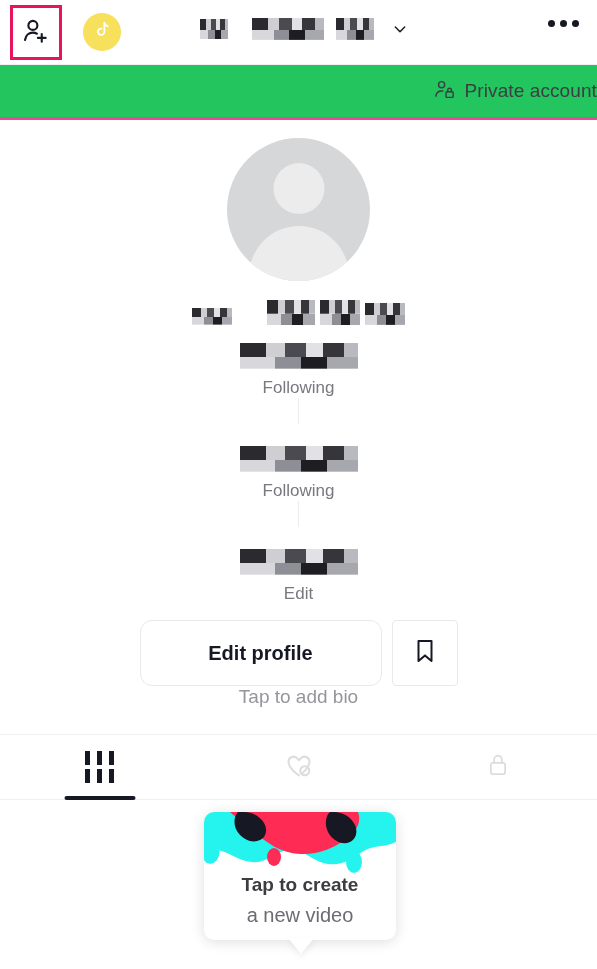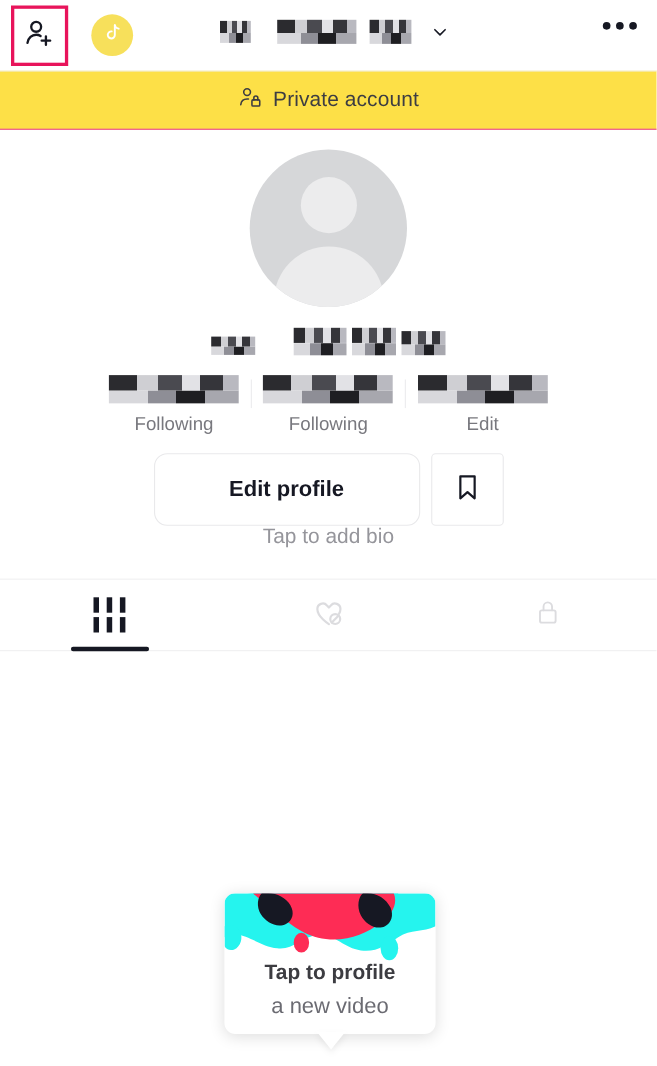--- a/index.html
+++ b/index.html
@@ -84,27 +84,27 @@
   .dots-btn i {
     display: block;
     width: 7px; height: 7px;
     border-radius: 50%;
     background: #161823;
   }
 
   
   .private-banner {
     height: 52px;
-    background: #fde047;
-    display: flex;
-    align-items: center;
-    justify-content: center;
+    background: #22c55e;
+    display: flex;
+    align-items: center;
+    justify-content: flex-end;
     gap: 9px;
     border-top: 1px solid #f0f0f1;
-    border-bottom: 1px solid #ec4899;
+    border-bottom: 3px solid #ec4899;
   }
   .private-banner .label {
     font-size: 19px;
     color: #3d3d42;
     letter-spacing: .1px;
   }
 
   
   .profile {
     padding-top: 18px;
@@ -147,20 +147,21 @@
   .h2 { width: 48px; height: 25px; margin-left: 30px; }
   .h3 { width: 40px; height: 25px; }
   .h4 { width: 40px; height: 22px; }
 
   
   .stats {
     margin-top: 18px;
     display: flex;
     align-items: center;
     width: 420px;
+    flex-direction: column;
   }
   .stat {
     flex: 1;
     display: flex;
     flex-direction: column;
     align-items: center;
     position: relative;
   }
   .stat .num-redact {
     height: 26px;
@@ -439,16 +440,16 @@
     <rect x="0" y="0" width="192" height="74" fill="#ffffff"></rect>
     <path d="M0 0h192v30c-12 6-22 2-34 10-10 7-20 14-34 12-16-2-24-16-40-14-14 2-22 14-36 12C33 49 20 36 8 38 5 38 2 39 0 40z" fill="#25f4ee"></path>
     <path d="M18 0c10 0 18 4 24 12 7 9 12 20 26 22 16 2 28-8 40-16 10-7 20-14 32-12 8 1 14 6 18 12V0z" fill="#25f4ee"></path>
     <path d="M26 0h128c4 10-2 20-12 27-12 9-28 16-46 15-20-1-34-12-46-22C42 12 32 6 26 0z" fill="#fe2c55"></path>
     <path d="M40 0c8 0 16 4 20 11 4 7 2 14-4 17-8 4-18-1-23-9-4-7-3-15 1-19z" fill="#161823"></path>
     <path d="M130 0c9 0 17 5 21 13 3 7 1 14-5 17-8 4-18-2-22-10-4-8-2-17 2-20z" fill="#161823"></path>
     <ellipse cx="70" cy="45" rx="7" ry="9" fill="#fe2c55"></ellipse>
     <ellipse cx="150" cy="50" rx="8" ry="11" fill="#25f4ee"></ellipse>
     <path d="M0 30c5-2 10-1 13 3 4 5 3 13-2 17-4 3-9 2-11-2z" fill="#25f4ee"></path>
   </svg>
-  <div class="t-main">Tap to profile</div>
+  <div class="t-main">Tap to create</div>
   <div class="t-sub">a new video</div>
 </div>
 <div class="tail"></div>
 
 </body></html>

